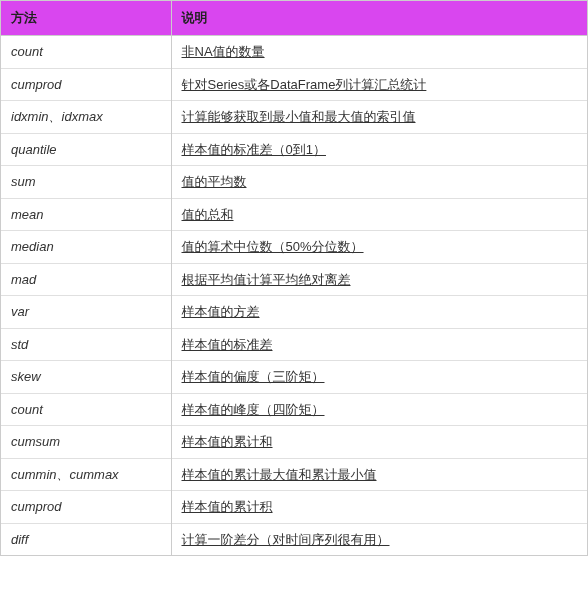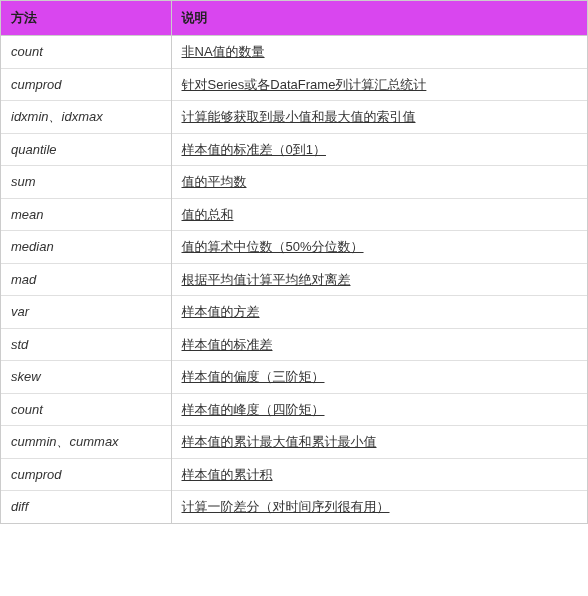--- a/index.html
+++ b/index.html
@@ -114,20 +114,24 @@
         </tr>
         <tr>
           <td>skew</td>
           <td>样本值的偏度（三阶矩）</td>
         </tr>
         <tr>
           <td>count</td>
           <td>样本值的峰度（四阶矩）</td>
         </tr>
         <tr>
+          <td>cumsum</td>
+          <td>样本值的累计和</td>
+        </tr>
+        <tr>
           <td>cummin、cummax</td>
           <td>样本值的累计最大值和累计最小值</td>
         </tr>
         <tr>
           <td>cumprod</td>
           <td>样本值的累计积</td>
         </tr>
         <tr>
           <td>diff</td>
           <td>计算一阶差分（对时间序列很有用）</td>

